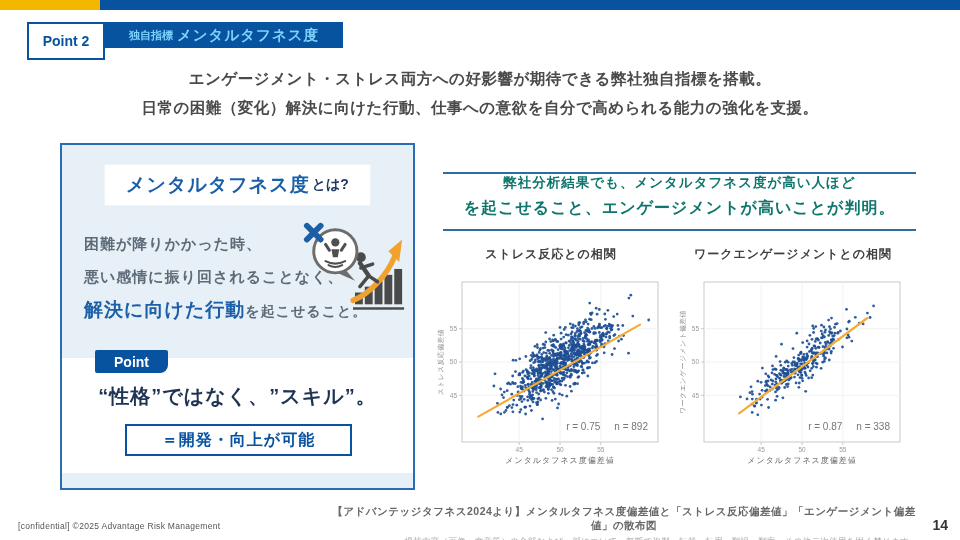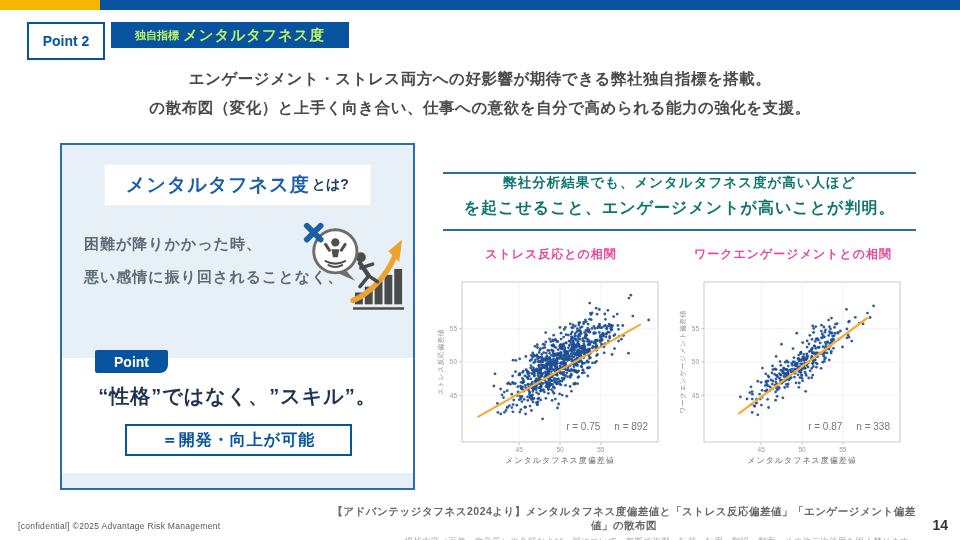--- a/index.html
+++ b/index.html
@@ -7,22 +7,22 @@
     position:relative;width:960px;height:540px;background:#ffffff;overflow:hidden;
     font-family:"Liberation Sans","DejaVu Sans",sans-serif;
   }
   
   .topbar-yellow{position:absolute;left:0;top:0;width:100px;height:10px;background:#f3b700;}
   .topbar-blue{position:absolute;left:100px;top:0;right:0;height:10px;background:#0853a0;}
   
   .point-box{position:absolute;left:27px;top:22px;width:78px;height:38px;background:#fff;
     border:2px solid #0853a0;color:#0853a0;font-weight:bold;font-size:14px;
     display:flex;align-items:center;justify-content:center;box-sizing:border-box;}
-  .header-title{position:absolute;left:111px;top:22px;width:238px;height:26px;background:#0853a0;
-    color:#bef264;display:flex;align-items:center;justify-content:center;gap:4px;}
+  .header-title{position:absolute;left:105px;top:22px;width:238px;height:26px;background:#0853a0;
+    color:#7dd3fc;display:flex;align-items:center;justify-content:center;gap:4px;}
   .header-title .small{font-size:11px;font-weight:bold;}
   .header-title .big{font-size:14.5px;font-weight:bold;letter-spacing:1px;}
   
   .intro{position:absolute;left:0;right:0;top:64px;text-align:center;color:#4a4a4a;
     font-weight:bold;font-size:15.5px;line-height:29px;letter-spacing:.5px;}
   
   .left-panel{position:absolute;left:60px;top:143px;width:355px;height:347px;background:#e7f0f6;
     border:2px solid #2a6db5;box-sizing:border-box;}
   .panel-title{position:absolute;left:43px;top:20px;width:265px;height:40px;background:#fff;
     display:flex;align-items:center;justify-content:center;box-shadow:0 0 0 1px #f0f4f7;}
@@ -41,21 +41,21 @@
     display:flex;align-items:center;justify-content:center;letter-spacing:1px;}
   .panel-icon{position:absolute;left:238px;top:76px;width:108px;height:92px;}
   
   .rp-headline{position:absolute;left:443px;top:172px;width:473px;border-top:2px solid #2e6da4;
     border-bottom:2px solid #2e6da4;padding:0 0 10px;text-align:center;color:#0f766e;box-sizing:border-box;}
   .rp-headline .l1{font-size:13.5px;font-weight:bold;letter-spacing:1px;}
   .rp-headline .l2{font-size:16px;font-weight:bold;letter-spacing:1px;margin-top:6px;}
   .chart{position:absolute;top:246px;width:238px;}
   .chart-1{left:432px;}
   .chart-2{left:674px;}
-  .chart-title{text-align:center;color:#ec4899;font-weight:bold;font-size:12px;letter-spacing:1px;height:16px;}
+  .chart-title{text-align:center;color:#404040;font-weight:bold;font-size:12px;letter-spacing:1px;height:16px;}
   .chart svg{display:block;margin:4px auto 0;}
   
   .confidential{position:absolute;left:18px;top:521px;font-size:8.5px;color:#555;letter-spacing:.3px;}
   .caption{position:absolute;left:330px;top:505px;width:588px;}
   .caption .c1{text-align:center;font-size:10.5px;font-weight:bold;color:#666;letter-spacing:.5px;}
   .caption .c2{text-align:right;font-size:8.5px;color:#a9a9a9;margin-top:3px;letter-spacing:.3px;}
   .page-number{position:absolute;right:12px;top:517px;font-size:14px;color:#333;font-weight:bold;}
 </style>
 </head>
 <body>
@@ -67,31 +67,34 @@
   <div class="point-box">
     <span>Point 2</span>
   </div>
   <div class="header-title">
     <span class="small">独自指標</span>
     <span class="big">メンタルタフネス度</span>
   </div>
 
   <div class="intro">
     <div>エンゲージメント・ストレス両方への好影響が期待できる弊社独自指標を搭載。</div>
-    <div>の散布図（変化）と上手く向き合い、仕事への意欲を自分で高められる能力の強化を支援。</div>
+    <div>日常の困難（変化）解決に向けた行動、仕事への意欲を自分で高められる能力の強化を支援。</div>
   </div>
 
   <div class="left-panel">
     <div class="white-band"></div>
     <div class="panel-title">
       <span class="main">メンタルタフネス度</span>
       <span class="suffix">とは?</span>
     </div>
     <div class="body-line" style="top:90px">困難が降りかかった時、</div>
     <div class="body-line" style="top:123px">悪い感情に振り回されることなく、</div>
+    <div class="body-line" style="top:152px">
+      <span class="em">解決に向けた行動</span><span style="font-size:14px">を起こせること。</span>
+    </div>
 
     <svg class="panel-icon" viewBox="0 0 110 92" aria-hidden="true">
 
       <rect x="56" y="72" width="8" height="12" fill="#4a4a4a"></rect>
       <rect x="66" y="66" width="8" height="18" fill="#4a4a4a"></rect>
       <rect x="76" y="60" width="8" height="24" fill="#4a4a4a"></rect>
       <rect x="86" y="54" width="8" height="30" fill="#4a4a4a"></rect>
       <rect x="96" y="48" width="8" height="36" fill="#4a4a4a"></rect>
       <rect x="54" y="87" width="52" height="2.5" fill="#4a4a4a"></rect>
 

